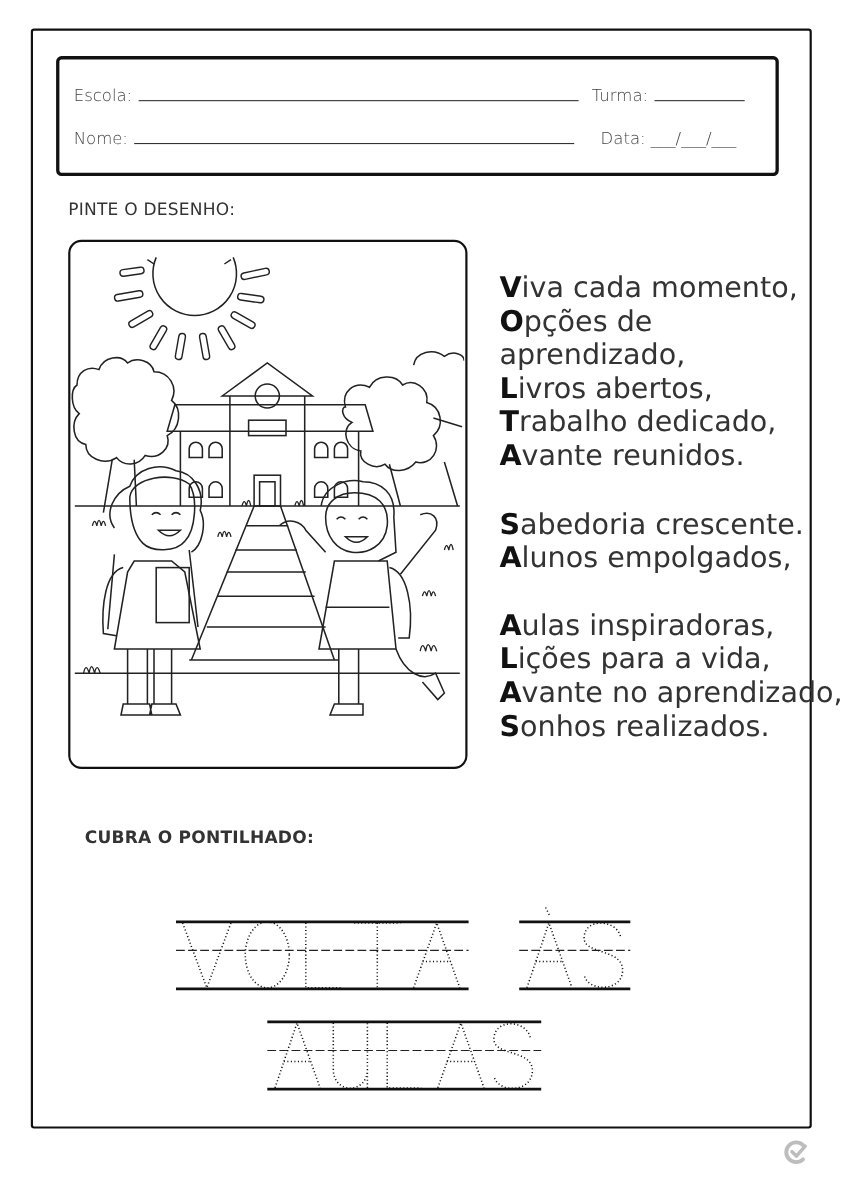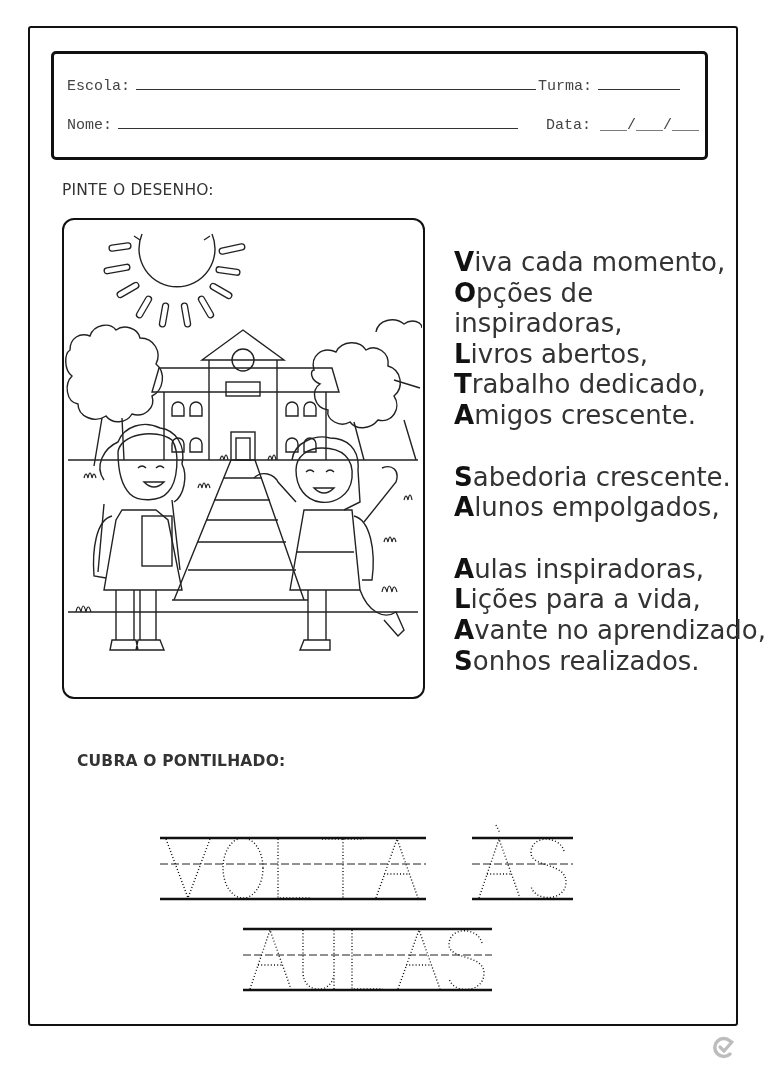--- a/index.html
+++ b/index.html
@@ -2,21 +2,21 @@
 <html><head>
 <meta charset="utf-8">
 <style>
   html, body { margin:0; padding:0; background:#ffffff; }
   body { width:768px; height:1087px; position:relative; overflow:hidden;
          font-family:"DejaVu Sans", sans-serif; color:#3a3a3a; }
   .outer { position:absolute; left:28px; top:26px; width:710px; height:1000px;
            border:2px solid #111; border-radius:3px; box-sizing:border-box; }
   .header-box { position:absolute; left:51px; top:51px; width:657px; height:109px;
            border:3px solid #111; border-radius:5px; box-sizing:border-box; }
-  .field { position:absolute; font-size:15px; color:#444; font-weight:300; white-space:nowrap;font-family:Liberation Mono, monospace; }
+  .field { position:absolute; font-size:15px; color:#444; font-weight:300; white-space:nowrap; }
   .line { display:inline-block; border-bottom:1px solid #333; vertical-align:baseline; height:1px; margin-left:6px; }
   .section-title { position:absolute; font-size:15.5px; color:#333; letter-spacing:0.2px; }
   .drawing { position:absolute; left:62px; top:218px; width:363px; height:481px;
              border:2.5px solid #111; border-radius:12px; box-sizing:border-box; overflow:hidden; }
   .poem { position:absolute; left:454px; top:247px; font-size:26px; line-height:30.6px; color:#333; }
   .poem .stanza { margin-bottom:31px; }
   .poem b { color:#111; font-weight:bold; }
   .trace { position:absolute; }
   .logo { position:absolute; left:712px; top:1035px; width:24px; height:24px; }
 </style>
@@ -132,24 +132,24 @@
       <path d="M156 240 q2 -8 4 0 q2 -10 4 0"></path>
       <path d="M204 240 q2 -8 4 0 q2 -10 4 0"></path>
       <path d="M340 280 q2 -8 4 0 q2 -10 4 0"></path>
     </g>
   </svg>
 </div>
 
 <div class="poem">
   <div class="stanza">
     <div><b>V</b><span>iva cada momento,</span></div>
-    <div><b>O</b><span>pções de inspiradoras,</span></div>
+    <div><b>O</b><span>pções de aprendizado,</span></div>
     <div><b>L</b><span>ivros abertos,</span></div>
     <div><b>T</b><span>rabalho dedicado,</span></div>
-    <div><b>A</b><span>migos crescente.</span></div>
+    <div><b>A</b><span>vante reunidos.</span></div>
   </div>
   <div class="stanza">
     <div><b>S</b><span>abedoria crescente.</span></div>
     <div><b>A</b><span>lunos empolgados,</span></div>
   </div>
   <div class="stanza">
     <div><b>A</b><span>ulas inspiradoras,</span></div>
     <div><b>L</b><span>ições para a vida,</span></div>
     <div><b>A</b><span>vante no aprendizado,</span></div>
     <div><b>S</b><span>onhos realizados.</span></div>

